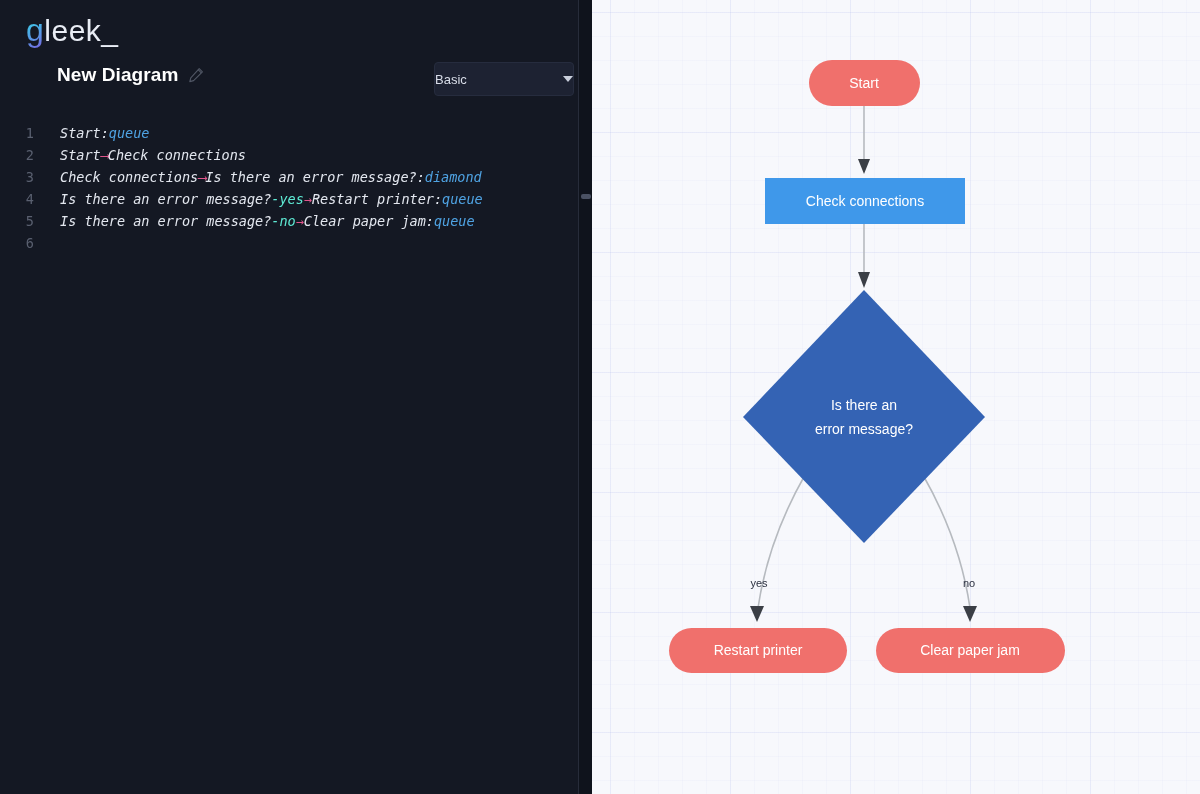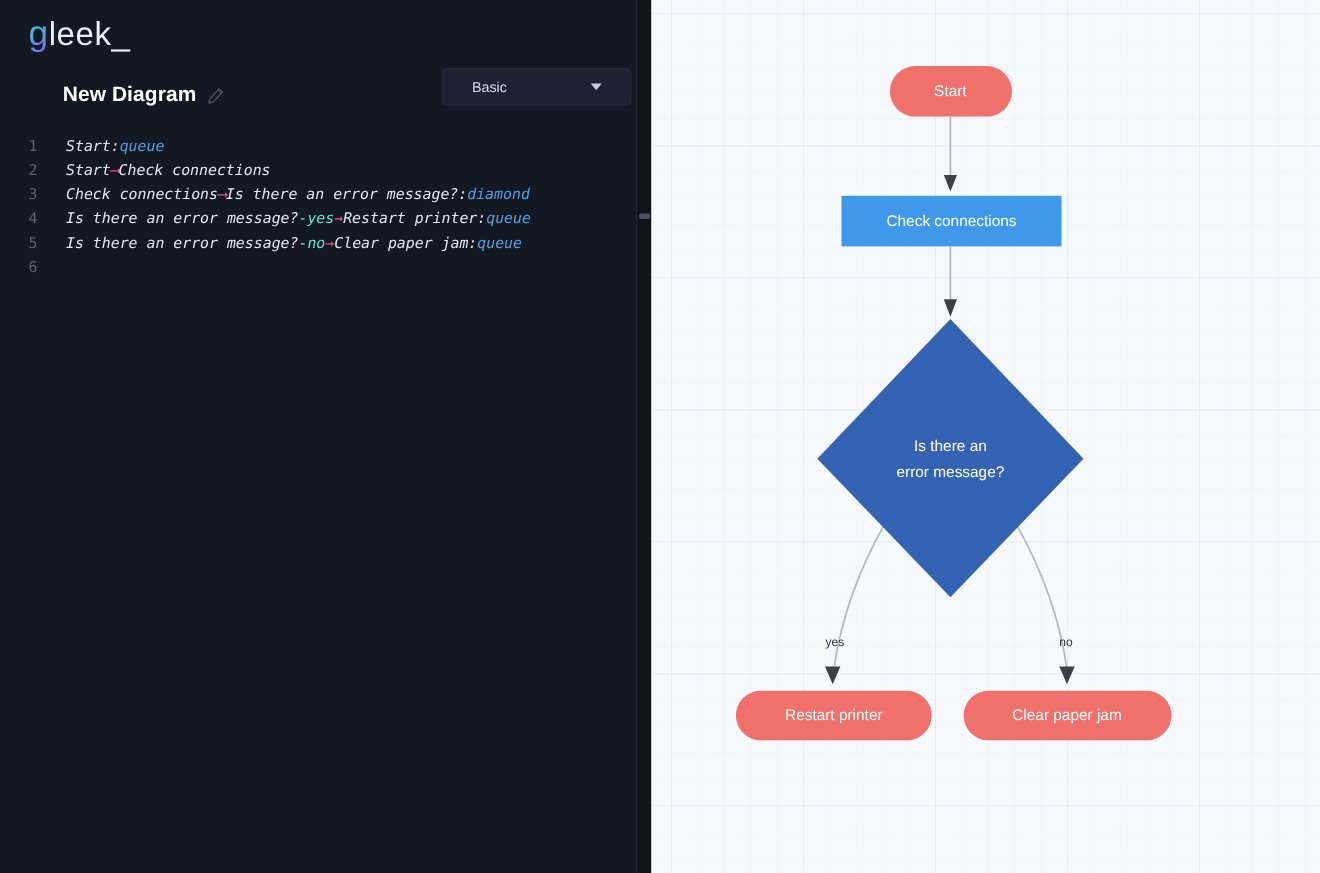--- a/index.html
+++ b/index.html
@@ -49,46 +49,45 @@
   }
   #logo .rest { color: #e9edf5; text-align: center; }
 
   #title-row {
     position: absolute;
     left: 57px;
     top: 64px;
     display: flex;
     align-items: center;
     gap: 10px;
-    margin-top: 12px;
   }
   #diagram-title {
     font-size: 19px;
     font-weight: bold;
     color: #ffffff;
     letter-spacing: 0.1px;
   }
   #edit-pencil {
     width: 16px; height: 16px;
     opacity: 0.45;
     display: block;
   }
 
   #style-select {
     position: absolute;
     right: 18px;
     top: 62px;
-    width: 172px;
+    width: 140px;
     height: 34px;
     background: #1d2232;
     border: 1px solid #262c3e;
     border-radius: 4px;
     display: flex;
     align-items: center;
-    padding: 0 26px;
+    padding: 0 0;
     cursor: pointer;
   }
   #style-select .sel-label {
     font-size: 13px;
     color: #d8dde8;
     flex: 1;
   }
   .caret {
     width: 0; height: 0;
     border-left: 5.5px solid transparent;

